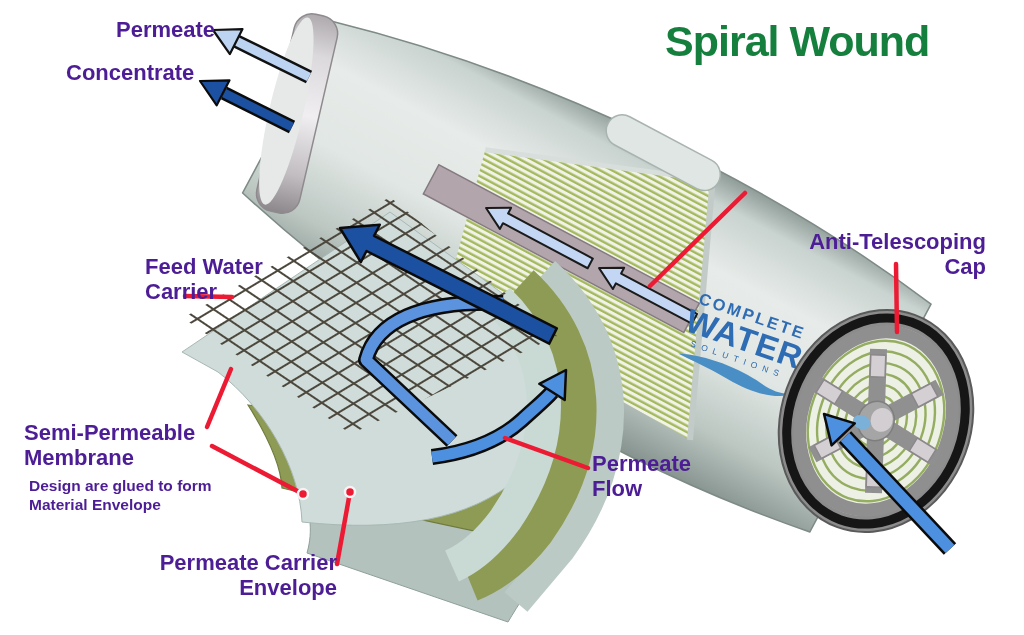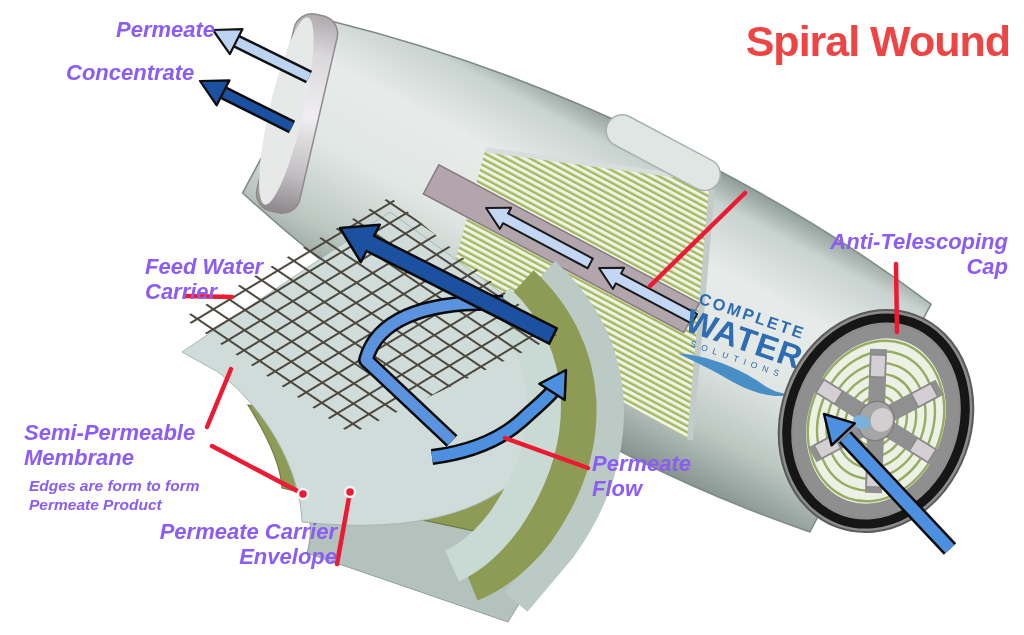--- a/index.html
+++ b/index.html
@@ -1,24 +1,24 @@
 <!DOCTYPE html>
 <html><head>
 <meta charset="utf-8">
 <style>
   html,body{margin:0;padding:0;}
   body{width:1024px;height:635px;position:relative;background:#ffffff;overflow:hidden;
        font-family:"Liberation Sans", sans-serif;}
   .stage{position:absolute;inset:0;width:1024px;height:635px;}
   svg{position:absolute;left:0;top:0;}
-  .lbl{position:absolute;color:#8b5cf6;font-weight:bold;line-height:1.12;white-space:nowrap;font-style:italic;}
+  .lbl{position:absolute;color:#4c1d95;font-weight:bold;line-height:1.12;white-space:nowrap;}
   .lbl-big{font-size:22px;}
   .lbl-note{font-size:15.5px;line-height:1.22;}
-  .title{position:absolute;top:18px;right:14px;width:345px;text-align:right;
-         font-size:43px;font-weight:bold;letter-spacing:-1px;line-height:1.07;color:#ef4444;}
+  .title{position:absolute;top:18px;right:14px;width:345px;text-align:left;
+         font-size:43px;font-weight:bold;letter-spacing:-1px;line-height:1.07;color:#15803d;}
   .ta-r{text-align:right;}
 </style>
 </head>
 <body>
 
 <div class="stage">
 
 <svg width="1024" height="635" viewBox="0 0 1024 635">
   <defs>
     <linearGradient id="bodyGrad" x1="0" y1="0" x2="0" y2="1">
@@ -188,44 +188,44 @@
 
 <div class="title">
   <div>Spiral Wound</div>
 </div>
 
 <div class="lbl lbl-big" style="left:116px;top:18px;">Permeate</div>
 
 <div class="lbl lbl-big" style="left:66px;top:61px;">Concentrate</div>
 
 
-<div class="lbl lbl-big ta-r" style="right:16px;top:230px;">
+<div class="lbl lbl-big ta-r" style="right:38px;top:230px;">
   <div>Anti-Telescoping</div>
   <div>Cap</div>
 </div>
 
 <div class="lbl lbl-big" style="left:97px;top:255px;margin-left:48px;">
   <div>Feed Water</div>
   <div>Carrier</div>
 </div>
 
 <div class="lbl lbl-big" style="left:24px;top:421px;">
   <div>Semi-Permeable</div>
   <div>Membrane</div>
 </div>
 
 <div class="lbl lbl-note" style="left:29px;top:477px;">
-  <div>Edges are form to form</div>
-  <div>Permeate Product</div>
+  <div>Design are glued to form</div>
+  <div>Material Envelope</div>
 </div>
 
 <div class="lbl lbl-big" style="left:592px;top:452px;">
   <div>Permeate</div>
   <div>Flow</div>
 </div>
 
-<div class="lbl lbl-big ta-r" style="left:140px;top:520px;width:197px;">
+<div class="lbl lbl-big ta-r" style="left:140px;top:551px;width:197px;">
   <div>Permeate Carrier</div>
   <div>Envelope</div>
 </div>
 
 
 </div>
 
 </body></html>

